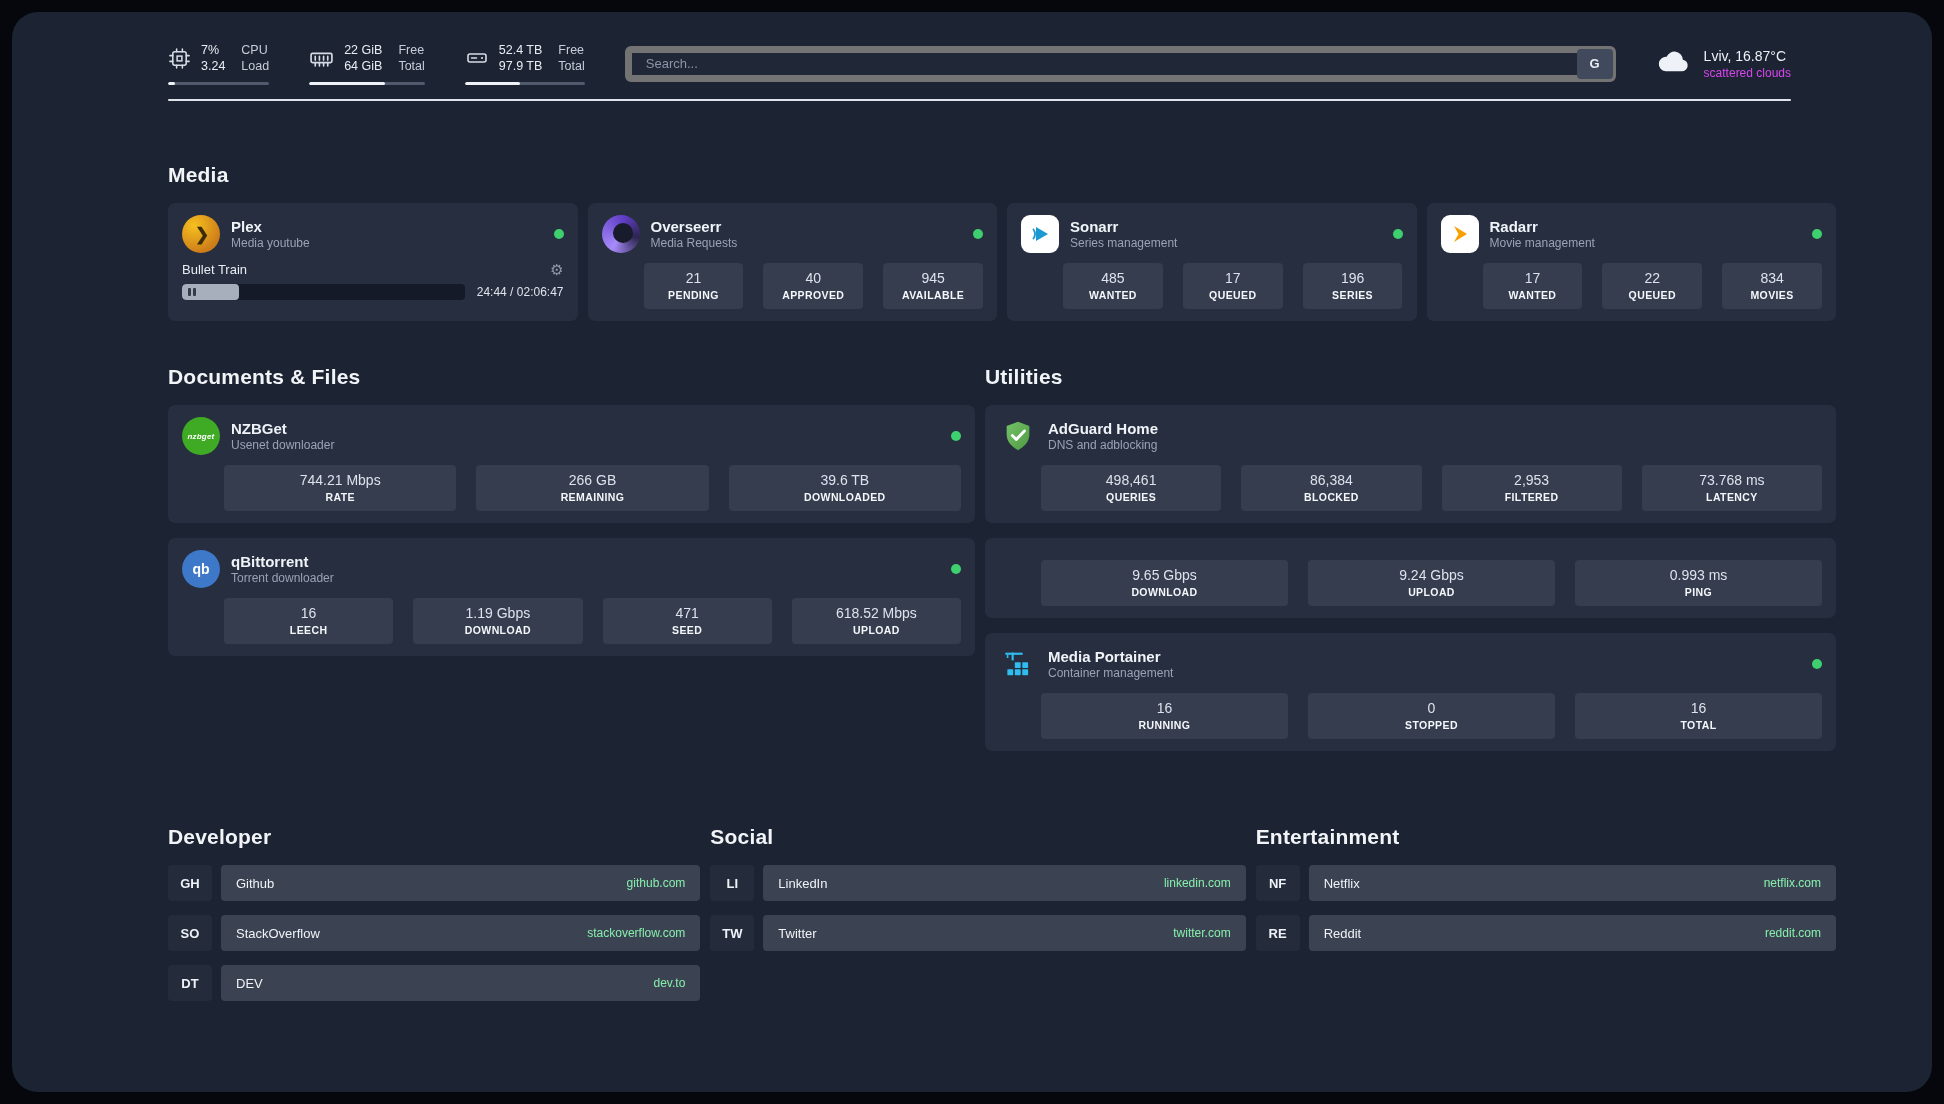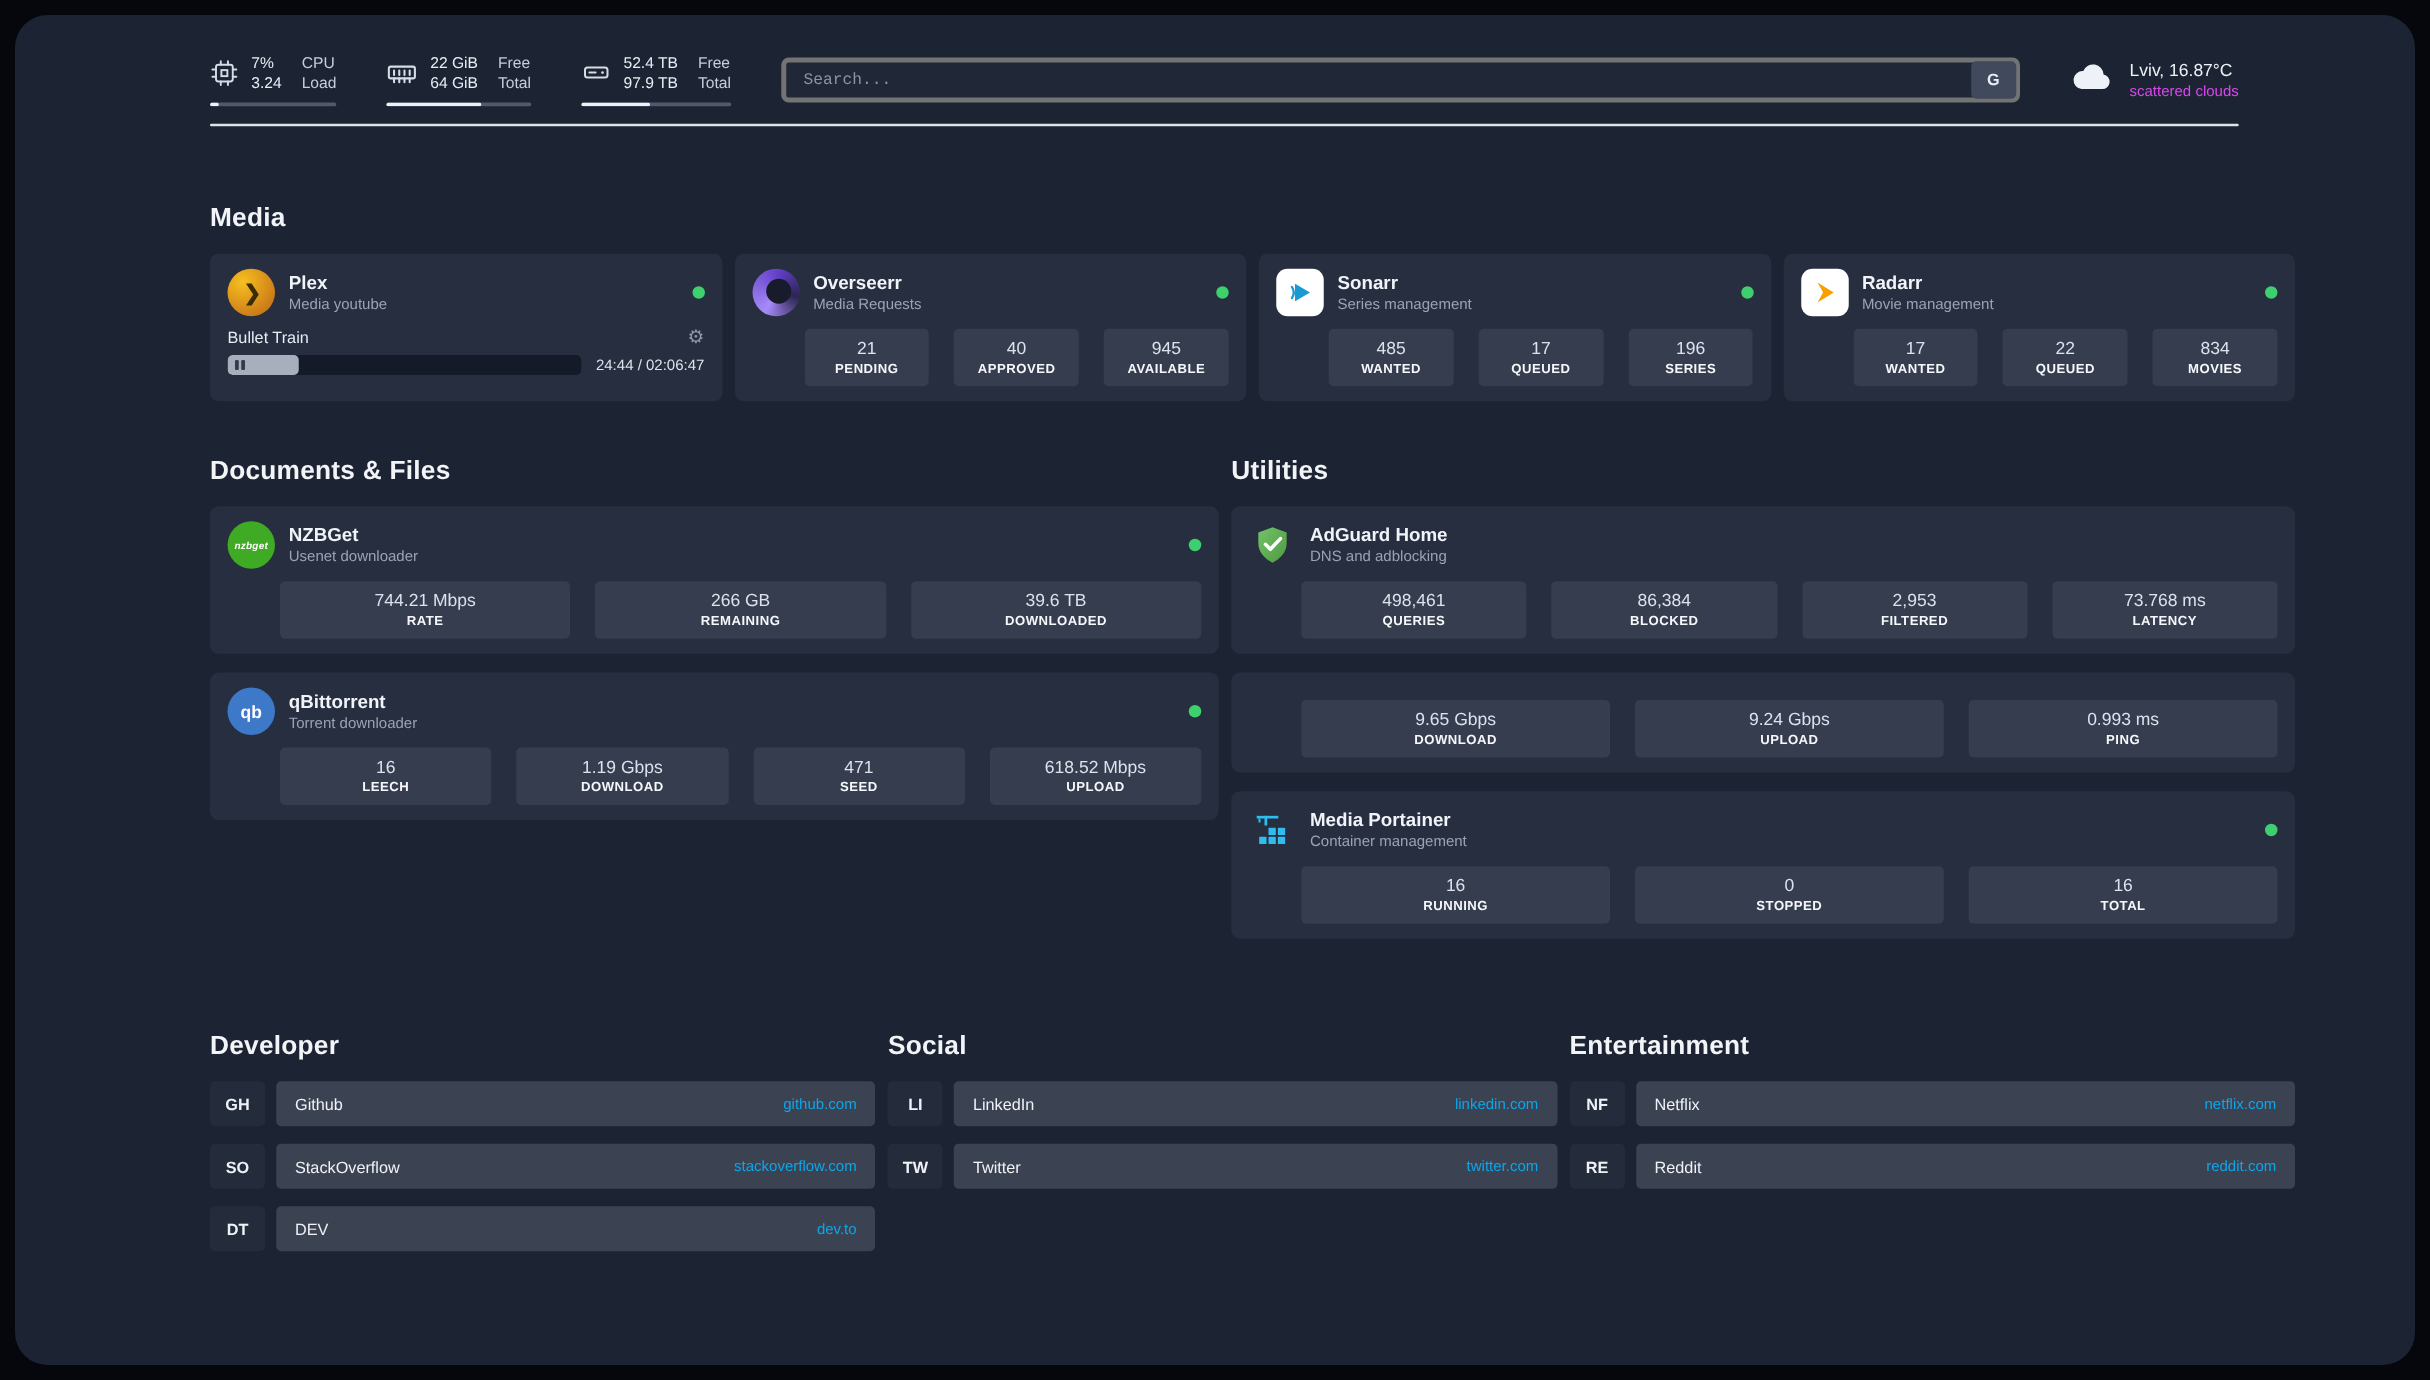--- a/index.html
+++ b/index.html
@@ -12,21 +12,21 @@
   .sysstat { display:flex; align-items:center; gap:10px; position:relative; padding-bottom:11px; }
   .sys-icon { display:flex; align-items:center; color:#d6dce6; }
   .sys-cols { display:flex; gap:16px; }
   .sys-col { display:flex; flex-direction:column; font-size:12.5px; line-height:16px; }
   .sys-values { color:#e9edf4; }
   .sys-labels { color:#c6cdd9; }
   .sys-bar { position:absolute; left:0; right:0; bottom:0; height:3px; border-radius:2px; background:#515a6c; overflow:hidden; }
   .sys-fill { height:100%; background:#eef1f6; border-radius:2px; }
 
   .searchwrap { flex:1; position:relative; }
-  .search { width:100%; height:36px; background:#202838; border:4px solid #737373; border-radius:6px; color:#dfe5ee; font-size:13px; padding:0 46px 0 14px; outline:none; font-family:Liberation Mono, monospace; }
+  .search { width:100%; height:36px; background:#202838; border:7px solid #737373; border-radius:6px; color:#dfe5ee; font-size:13px; padding:0 46px 0 14px; outline:none; font-family:Liberation Sans, sans-serif; }
   .search::placeholder { color:#8b94a6; }
   .search-btn { position:absolute; right:3px; top:3px; bottom:3px; width:36px; background:#414a5c; border:none; border-radius:4px; color:#e9edf4; font-weight:700; font-size:13px; cursor:pointer; font-family:"Liberation Sans",sans-serif; }
 
   .weather { display:flex; align-items:center; gap:12px; }
   .weather-text { display:flex; flex-direction:column; }
   .weather-loc { font-size:14px; color:#eef1f7; line-height:18px; }
   .weather-cond { font-size:12px; color:#d946ef; line-height:16px; }
 
   .divider { height:2px; background:#dfe4ec; border-radius:2px; margin-top:14px; margin-right:45px; }
 
@@ -82,21 +82,21 @@
   .speedtest { border-radius:8px; background:#1c2332; }
 
   
   .bottom-grid { display:grid; grid-template-columns:532fr 535fr 580fr; gap:10px; margin-top:74px; }
   .bm-title { margin-bottom:16px; }
   .bm-rows { display:flex; flex-direction:column; gap:14px; }
   .bm-row { display:flex; align-items:stretch; gap:9px; cursor:pointer; }
   .bm-abbr { width:44px; flex:none; background:#242c3c; border-radius:4px; color:#eef1f7; font-size:13px; font-weight:700; display:flex; align-items:center; justify-content:center; }
   .bm-bar { flex:1; height:36px; background:#3b4252; border-radius:4px; display:flex; align-items:center; justify-content:space-between; padding:0 15px; }
   .bm-name { font-size:13px; color:#f0f2f6; }
-  .bm-url { font-size:12px; color:#0ea5e9;text-align:center; }
+  .bm-url { font-size:12px; color:#86efac;text-align:center; }
 </style>
 </head>
 <body>
 
 <div class="dashboard">
   <div class="inner">
 
     <div class="topbar">
 
       <div class="sysstat">

